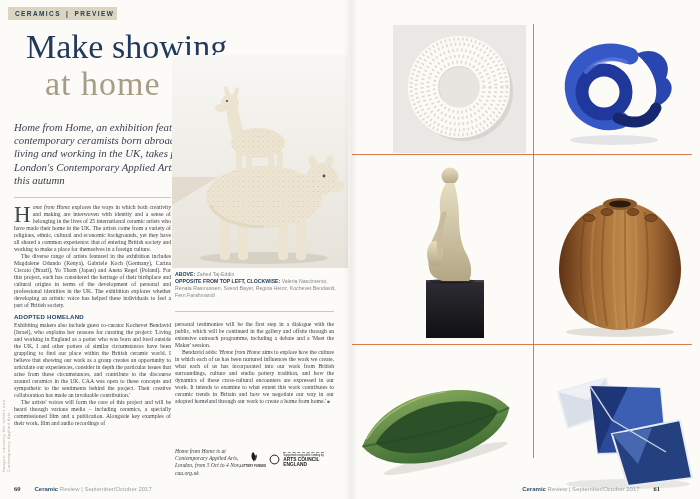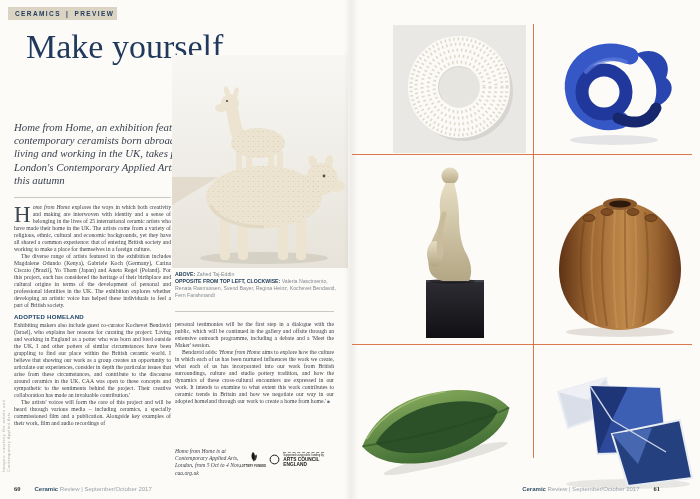--- a/index.html
+++ b/index.html
@@ -59,21 +59,22 @@
           background:linear-gradient(to right,rgba(0,0,0,0),rgba(60,50,30,.07),rgba(0,0,0,0));}
 </style>
 </head>
 <body>
 
 <div class="spread">
 
   <div class="abs kicker"><span>CERAMICS | PREVIEW</span></div>
 
   <div class="abs title">
-    <div class="title-l1">Make yourself</div>
+    <div class="title-l1">Make showing</div>
+    <div class="title-l2">at home</div>
   </div>
 
   <div class="abs standfirst">
     <span>Home from Home</span><span>, an exhibition featuring 25 contemporary ceramists born abroad and now living and working in the UK, takes place at London's Contemporary Applied Arts (CAA) this autumn</span>
   </div>
 
   <div class="abs hrule" style="left:14px;top:197px;width:157px;"></div>
 
   <div class="abs bodycol" style="left:14px;top:204px;width:157px;">
     <p><span class="dropcap">H</span><i>ome from Home</i><span> explores the ways in which both creativity and making are interwoven with identity and a sense of belonging in the lives of 25 international ceramic artists who have made their home in the UK. The artists come from a variety of religious, ethnic, cultural and economic backgrounds, yet they have all shared a common experience: that of entering British society and working to make a place for themselves in a foreign culture.</span></p>

